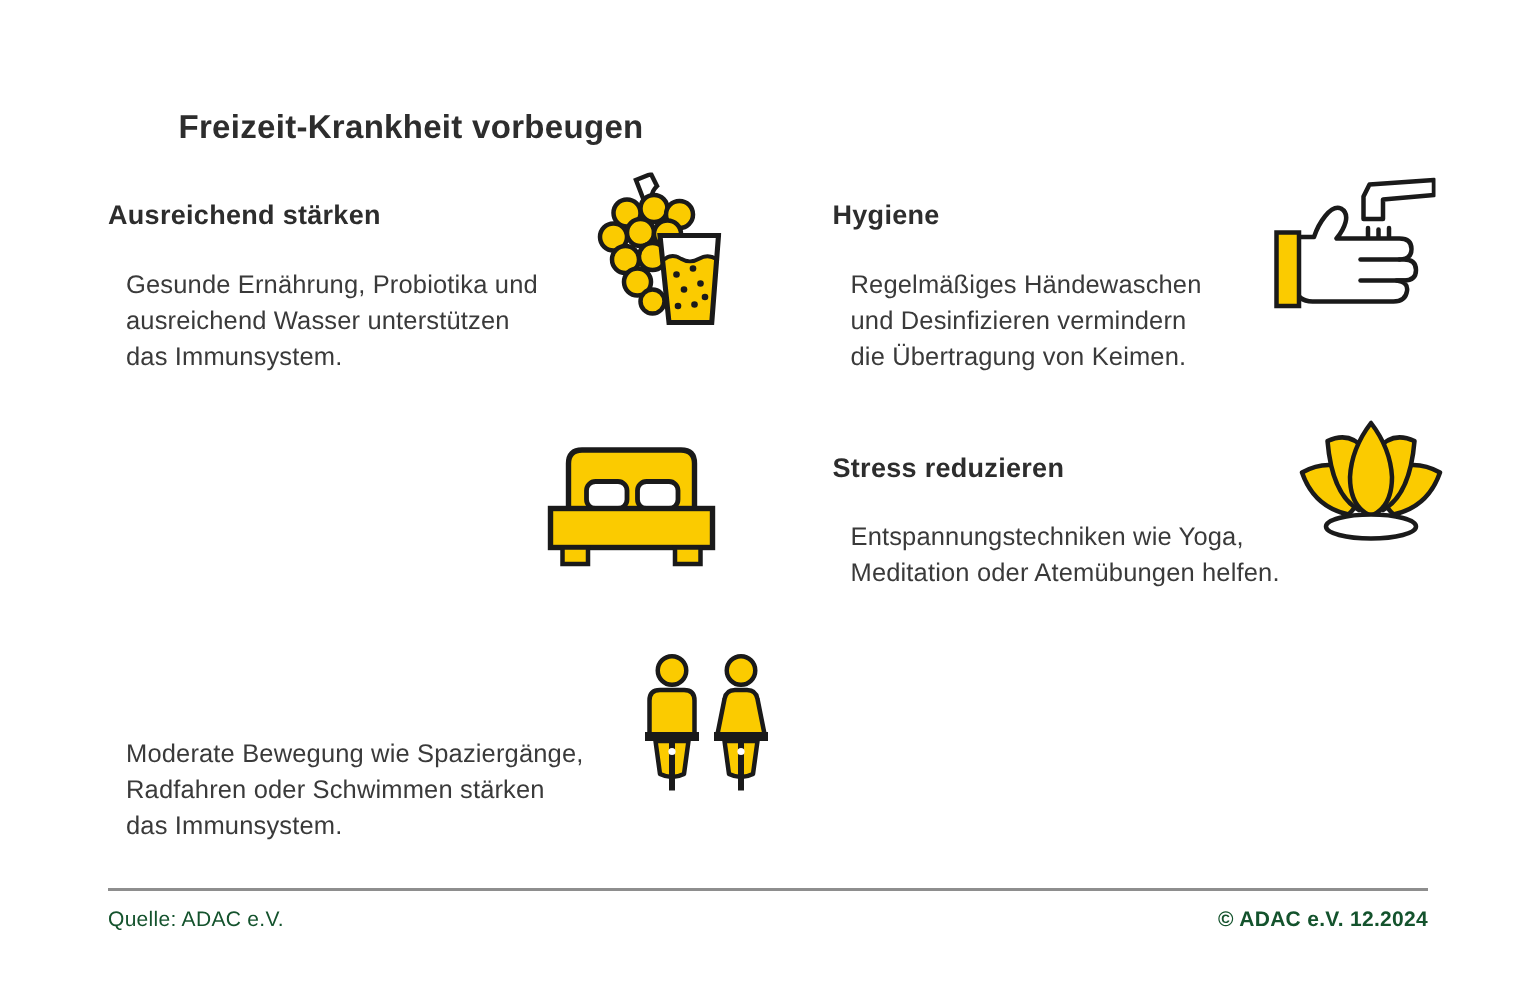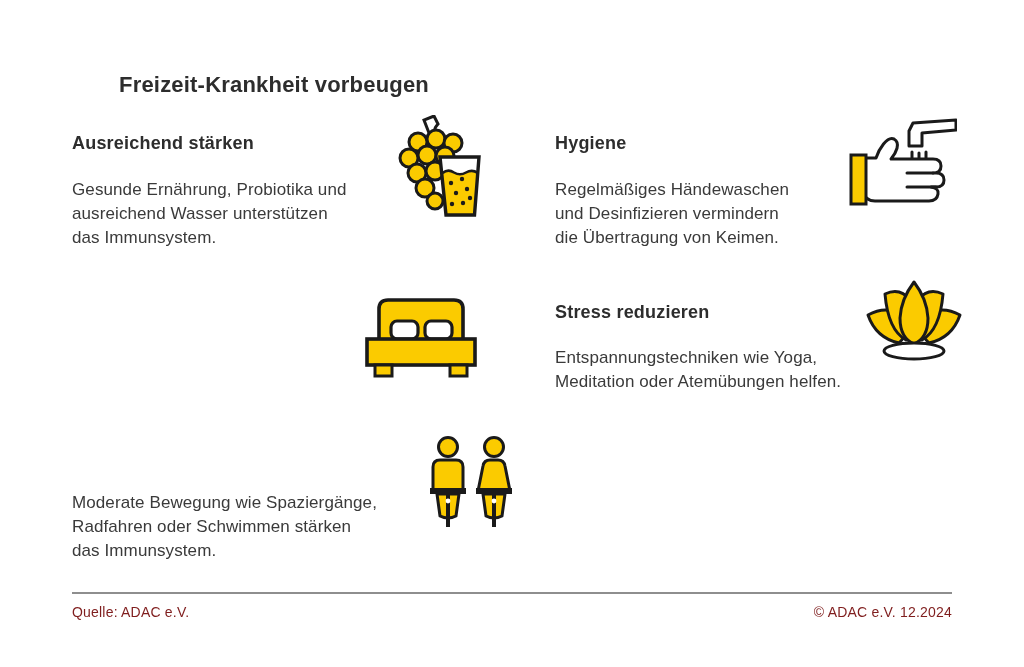--- a/index.html
+++ b/index.html
@@ -20,20 +20,21 @@
   .sec-heading {
     position: absolute;
     font-size: 18px; font-weight: bold; color: #2d2d2d;
     letter-spacing: 0.2px;
   }
   .sec-body {
     position: absolute;
     font-size: 17px; color: #3a3a3a; line-height: 24px;
     white-space: pre-line;
     letter-spacing: 0.1px;
+    margin-left: 12px;
   }
   
   .h1a { left: 72px;  top: 133px; }
   .b1a { left: 72px;  top: 178px; }
   .h1b { left: 555px; top: 133px; }
   .b1b { left: 555px; top: 178px; }
   .h2a { left: 72px;  top: 302px; }
   .b2a { left: 72px;  top: 346px; }
   .h2b { left: 555px; top: 302px; }
   .b2b { left: 555px; top: 346px; }
@@ -47,24 +48,24 @@
   .ic-bed      { left: 364px; top: 295px; }
   .ic-lotus    { left: 866px; top: 280px; }
   .ic-cyclists { left: 429px; top: 436px; }
   
   .footer-line {
     position: absolute; left: 72px; top: 592px; width: 880px; height: 0;
     border-top: 2px solid #8e8e8e;
   }
   .footer-text {
     position: absolute; top: 604px;
-    font-size: 14px; color: #7f1d1d; letter-spacing: 0.2px;
+    font-size: 14px; color: #14532d; letter-spacing: 0.2px;
   }
   .footer-source { left: 72px; }
-  .footer-copy { right: 72px; }
+  .footer-copy { right: 72px; font-weight: bold; }
 </style>
 </head>
 <body>
 
 <div class="canvas">
 
   <div class="page-title">Freizeit-Krankheit vorbeugen</div>
 
   <div class="sec-heading h1a">Ausreichend stärken</div>
   <div class="sec-body b1a">Gesunde Ernährung, Probiotika und

